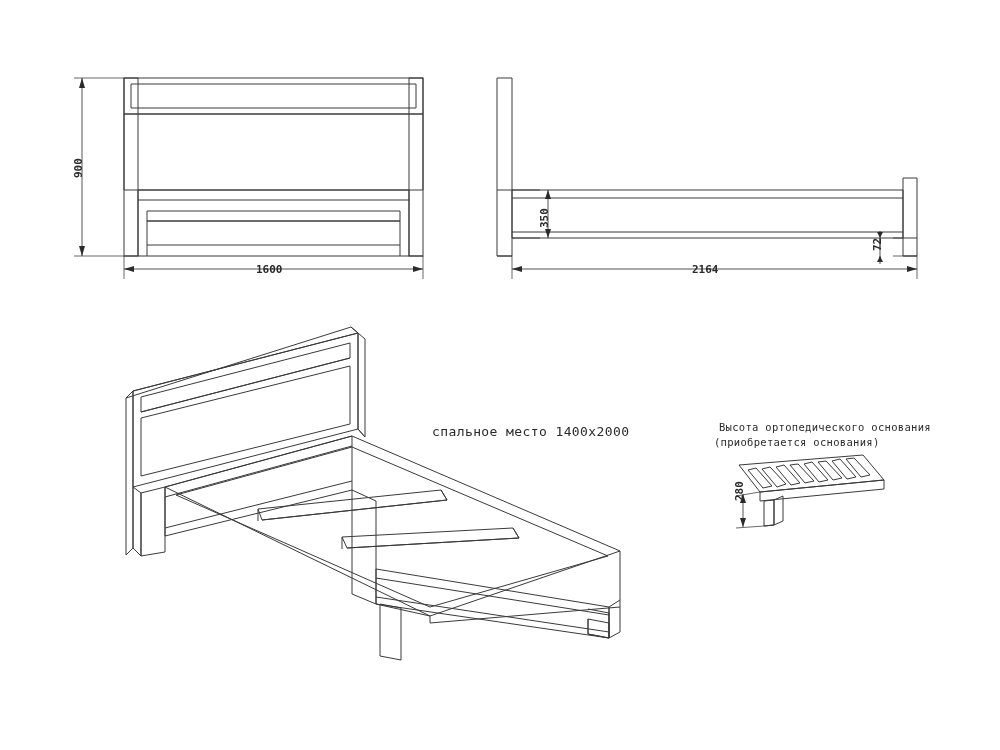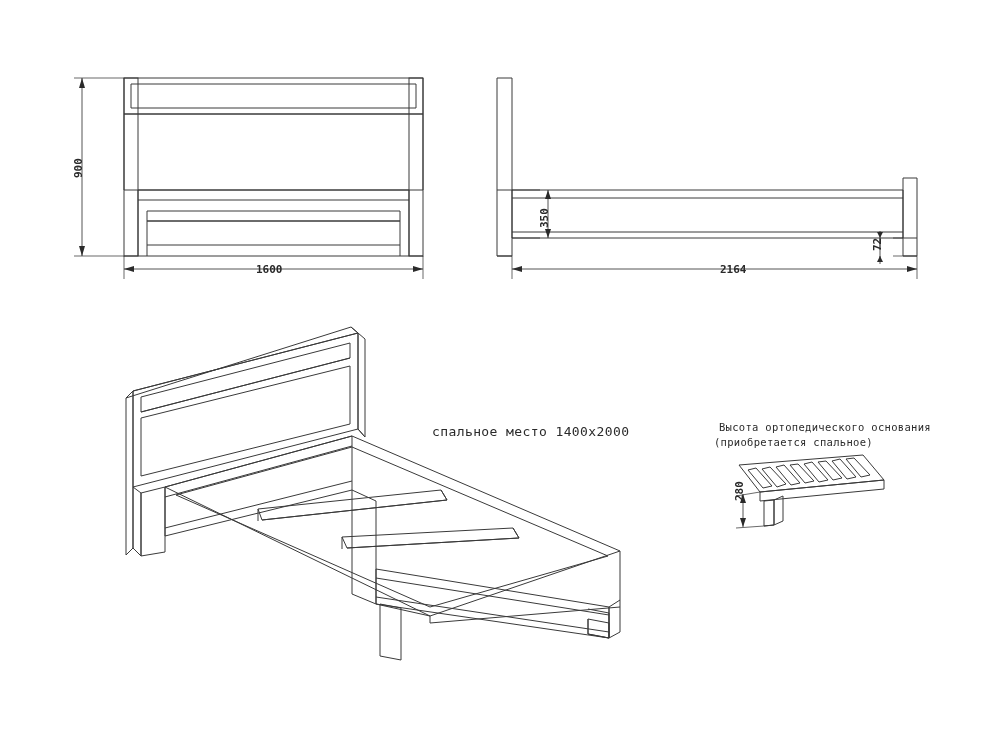--- a/index.html
+++ b/index.html
@@ -220,23 +220,23 @@
   </svg>
 
   <div class="dim-label dim-vert" style="left:72px; top:178px;">900</div>
 
   <div class="dim-label" style="left:256px; top:263px;">1600</div>
 
   <div class="dim-label dim-vert" style="left:538px; top:228px;">350</div>
 
   <div class="dim-label dim-vert" style="left:871px; top:251px;">72</div>
 
-  <div class="dim-label" style="left:692px; top:263px;margin-left:28px;">2164</div>
+  <div class="dim-label" style="left:692px; top:263px;">2164</div>
 
   <div class="dim-label dim-vert" style="left:733px; top:501px;">280</div>
 
   <div class="note-label" style="left:432px; top:424px;">спальное место 1400х2000</div>
 
   <div class="note-label note-small" style="left:703px; top:421px;padding-left:16px;">Высота ортопедического основания</div>
 
-  <div class="note-label note-small" style="left:714px; top:436px;">(приобретается спальное)</div>
+  <div class="note-label note-small" style="left:714px; top:436px;">(приобретается основания)</div>
 
 </div>
 
 </body></html>

